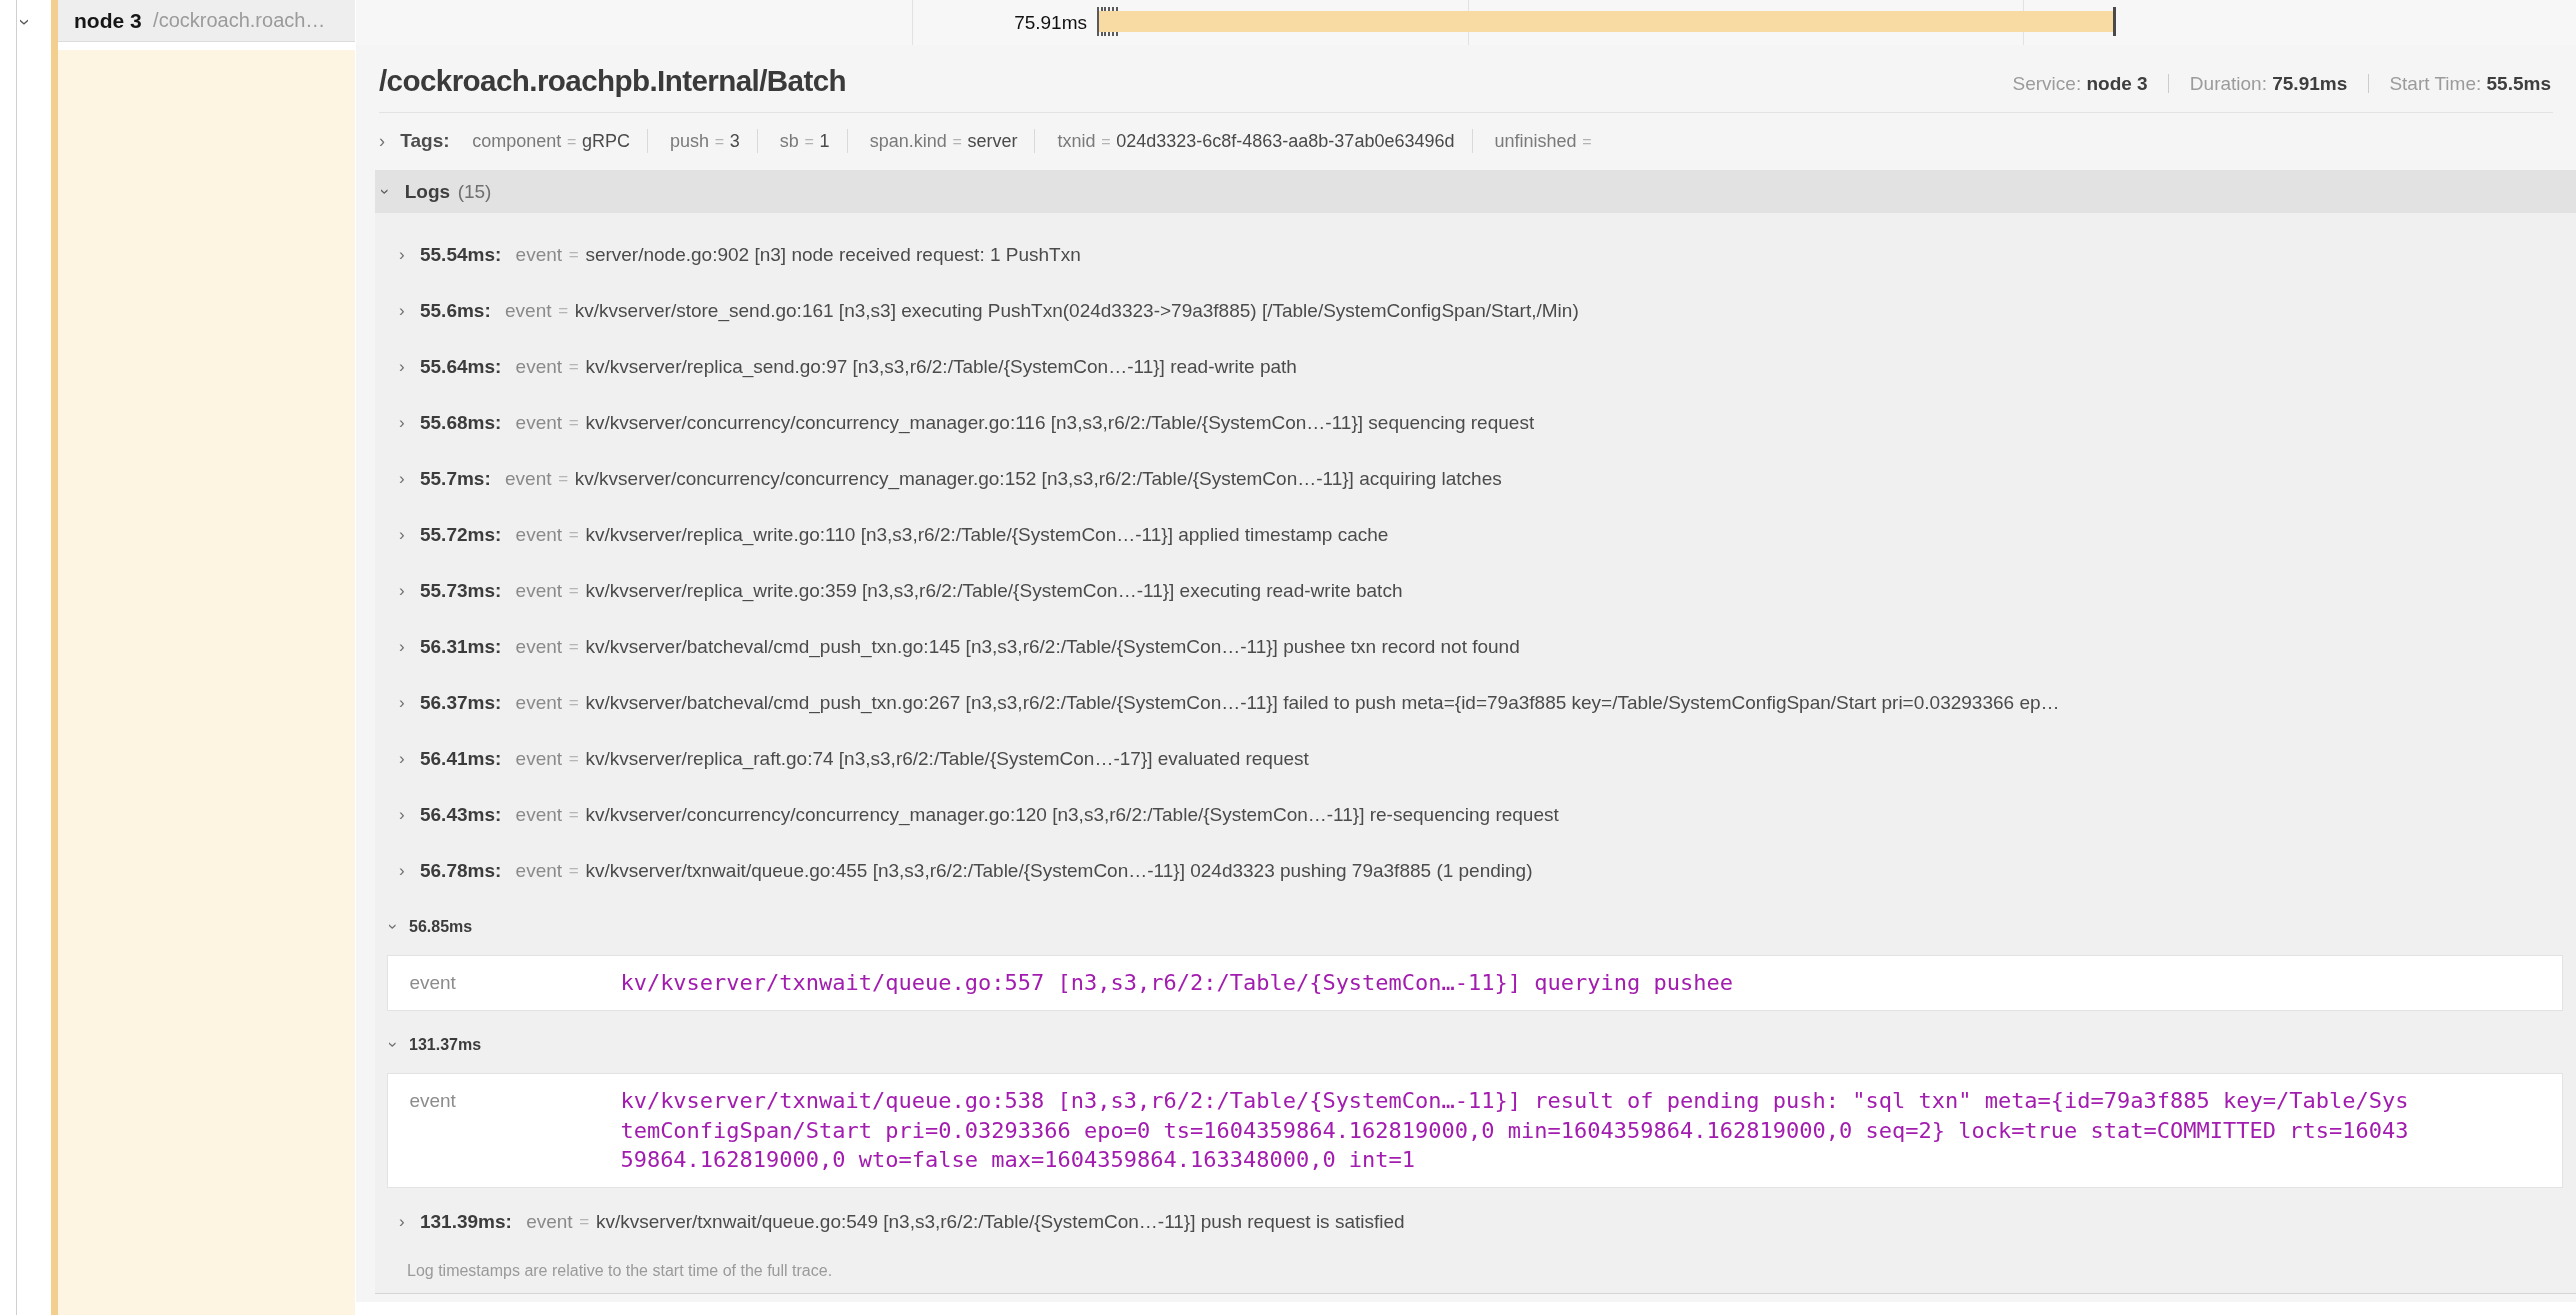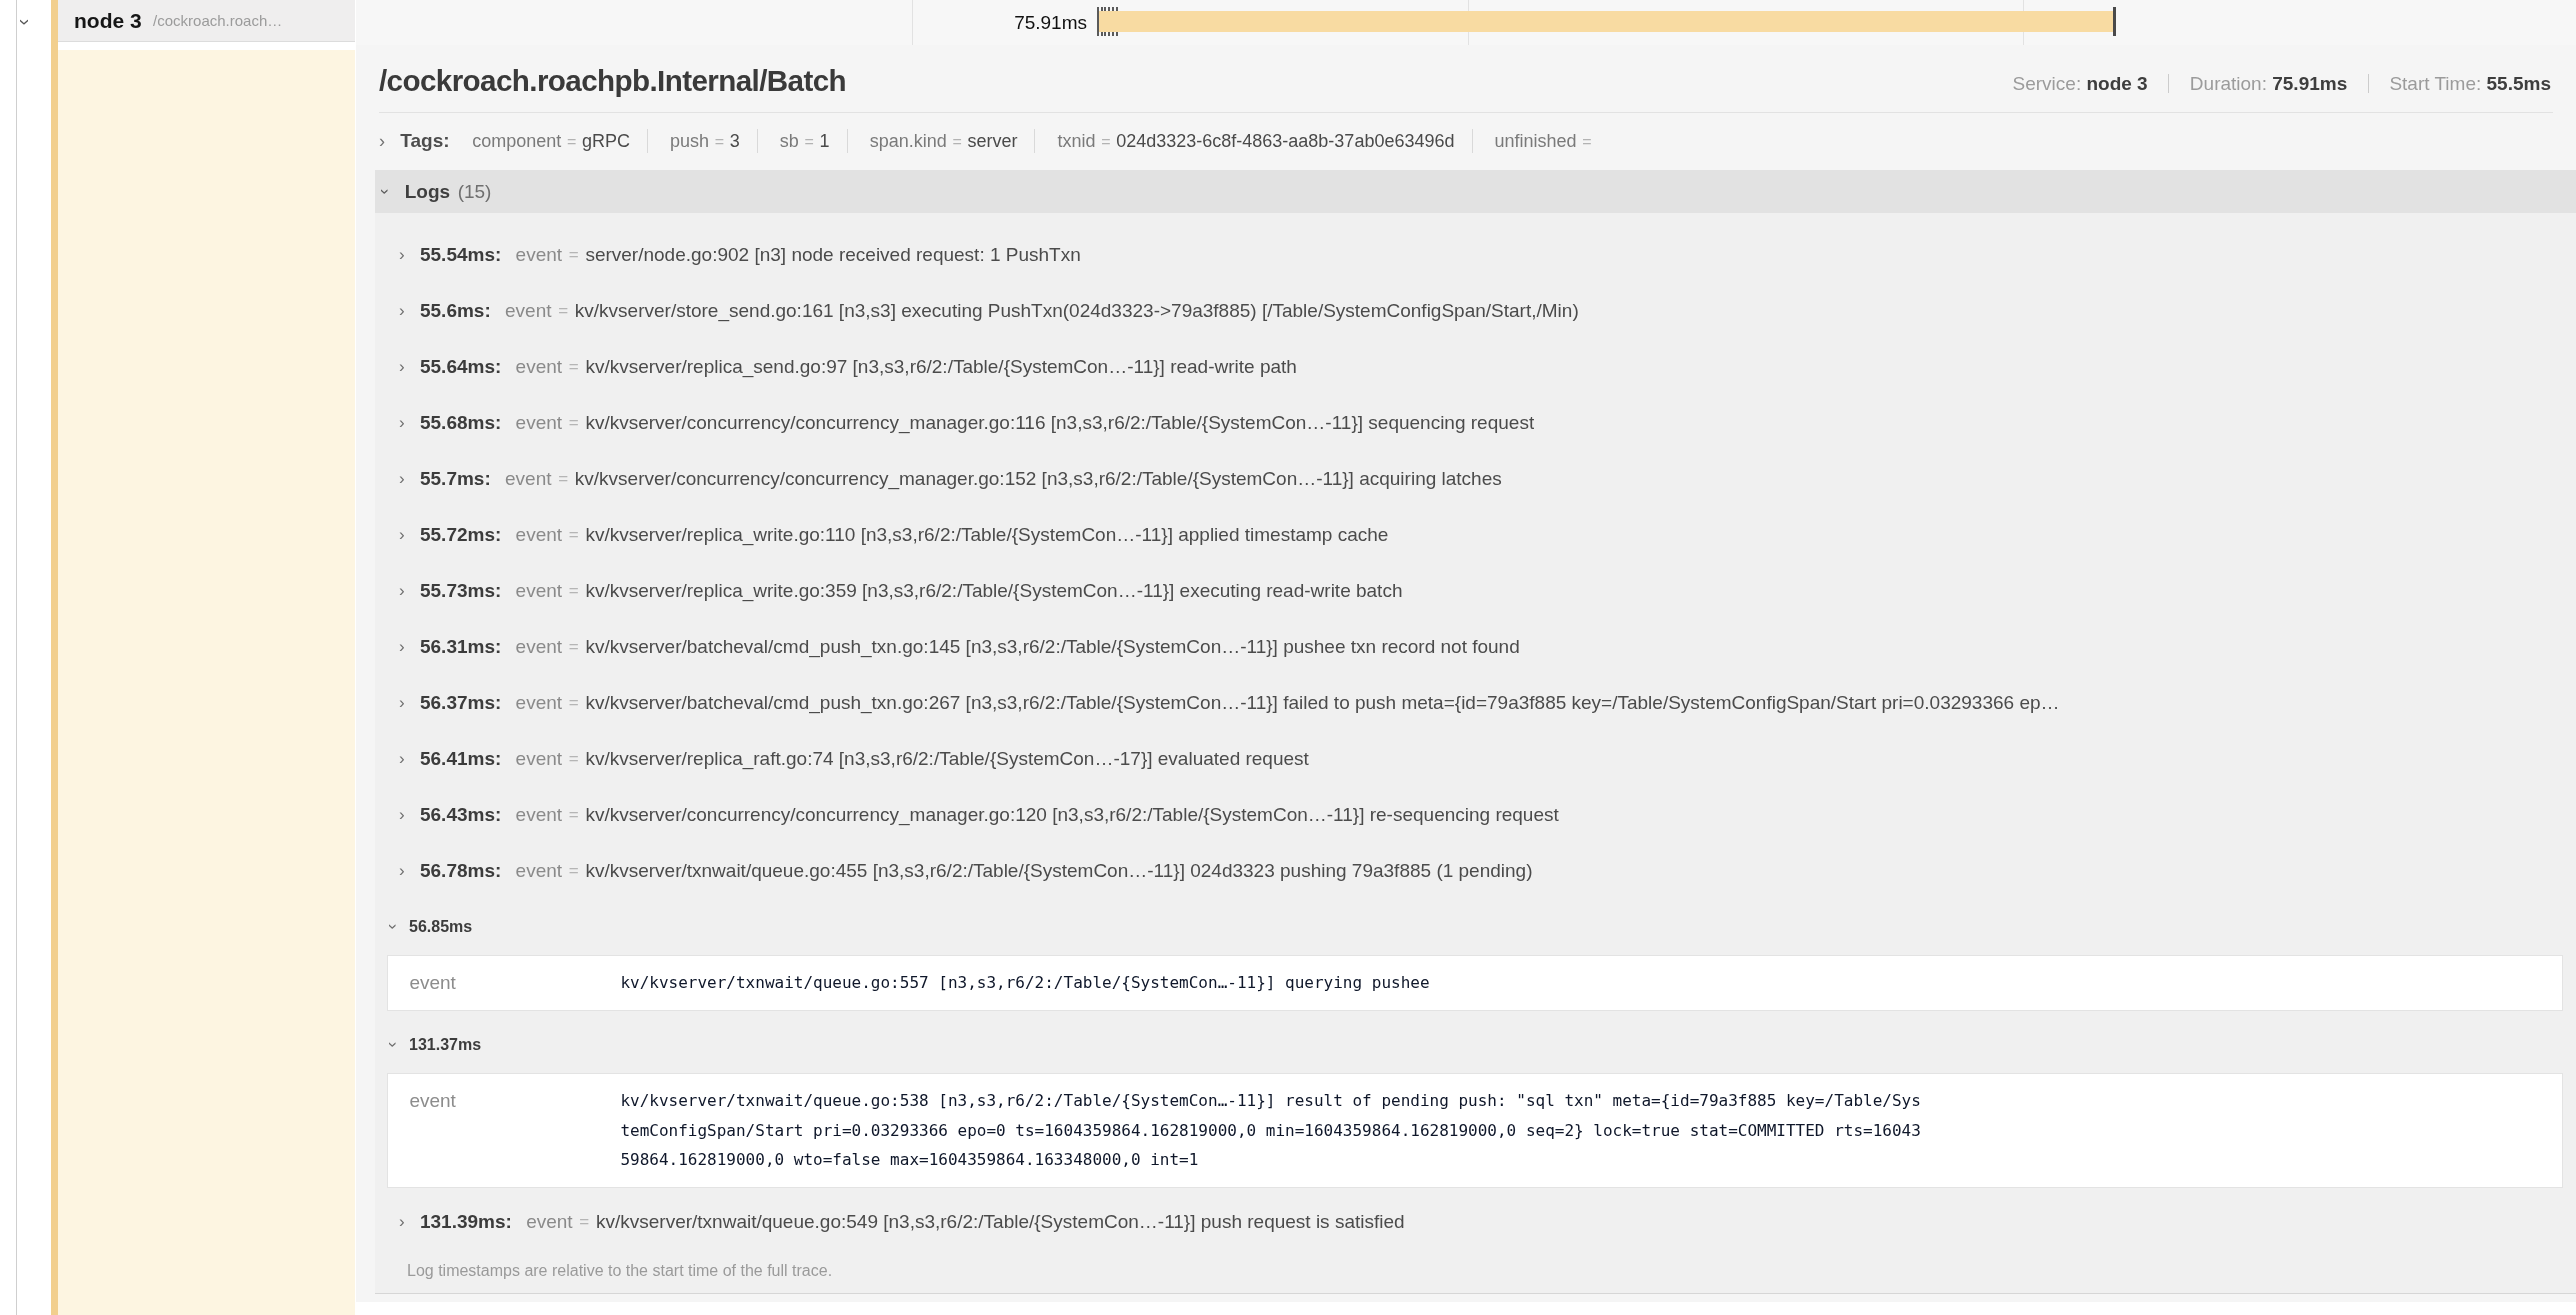--- a/index.html
+++ b/index.html
@@ -12,21 +12,21 @@
   .tan-strip    { position: absolute; left: 51px; top: 0; width: 6.7px; height: 1316px; background: #f2cf8e; z-index: 6; }
   .cream-col    { position: absolute; left: 58px; top: 50px; width: 297px; height: 1266px; background: #fdf5e1; z-index: 1; }
 
   
   .top-row { position: absolute; left: 0; top: 0; width: 2576px; height: 45px; background: #fff; z-index: 4; }
   .top-chevron { position: absolute; left: 23px; top: 12.4px; font-size: 20px; color: #555;
                  transform: rotate(90deg); line-height: 1; cursor: pointer; }
   .tab-bg { position: absolute; left: 58px; top: 0; width: 297px; height: 42px; background: #efeeee;
             border-bottom: 1px solid #dcdcdc; display: flex; align-items: center; padding-left: 16px; cursor: pointer; }
   .tab-service { font-size: 21px; font-weight: bold; color: #161616; margin-right: 11.4px; white-space: nowrap; }
-  .tab-op { font-size: 15px; color: #9b9b9b; white-space: nowrap; overflow: hidden; }
+  .tab-op { font-size: 20px; color: #9b9b9b; white-space: nowrap; overflow: hidden; }
 
   .timeline { position: absolute; left: 356px; top: 0; width: 2220px; height: 45px; background: #f7f7f7; }
   .gridline { position: absolute; top: 0; width: 1px; height: 45px; background: #e2e2e2; }
   .gl-25 { left: 556px; } .gl-50 { left: 1112px; } .gl-75 { left: 1667px; }
   .duration-label { position: absolute; left: 521px; top: 0; width: 210px; height: 45px; line-height: 45px;
                     text-align: right; font-size: 19px; color: #111; }
   .span-bar { position: absolute; left: 743px; top: 11.4px; width: 1016px; height: 21px; background: #f8dba2; cursor: pointer; }
   .tick { position: absolute; top: 6.7px; width: 1.9px; height: 29.6px; background: #5a5a5a; }
   .bar-end-marker { position: absolute; left: 1757px; top: 6.7px; width: 2.9px; height: 29.6px; background: #4a4a4a; }
 
@@ -66,22 +66,22 @@
   .row-ts { font-weight: bold; color: #3c3c3c; margin-right: 14.3px; flex: none; }
   .row-field { color: #8a8a8a; flex: none; }
   .row-eq { color: #b5b5b5; margin: 0 6.7px; font-size: 17px; flex: none; }
   .row-val { color: #4b4b4b; white-space: nowrap; overflow: hidden; text-overflow: ellipsis; }
 
   .log-exp-header { height: 56px; display: flex; align-items: center; padding-left: 16px; cursor: pointer; }
   .log-exp-header .row-chev { transform: rotate(90deg); margin-right: 12.4px; }
   .log-box { margin: 0 13.3px 5.7px 12.4px; background: #ffffff; border: 1px solid #e3e3e3; display: flex;
              padding: 12.4px 19px 12.4px 0; }
   .box-label { width: 232px; flex: none; padding-left: 21px; font-size: 19px; color: #8c8c8c; line-height: 29.6px; }
-  .box-value { font-family: "DejaVu Sans Mono", "Liberation Mono", monospace; font-size: 16px; line-height: 29.6px;
-               color: #0f172a; word-break: break-all; }
+  .box-value { font-family: "DejaVu Sans Mono", "Liberation Mono", monospace; font-size: 22px; line-height: 29.6px;
+               color: #a21caf; word-break: break-all; }
 
   .footnote-row { height: 43px; display: flex; align-items: center; padding-left: 32px; font-size: 16px; color: #9a9a9a; }
 </style>
 </head>
 <body>
 
 <div class="gutter-line"></div>
 <div class="gutter-line2"></div>
 <div class="tan-strip"></div>
 <div class="cream-col"></div>

